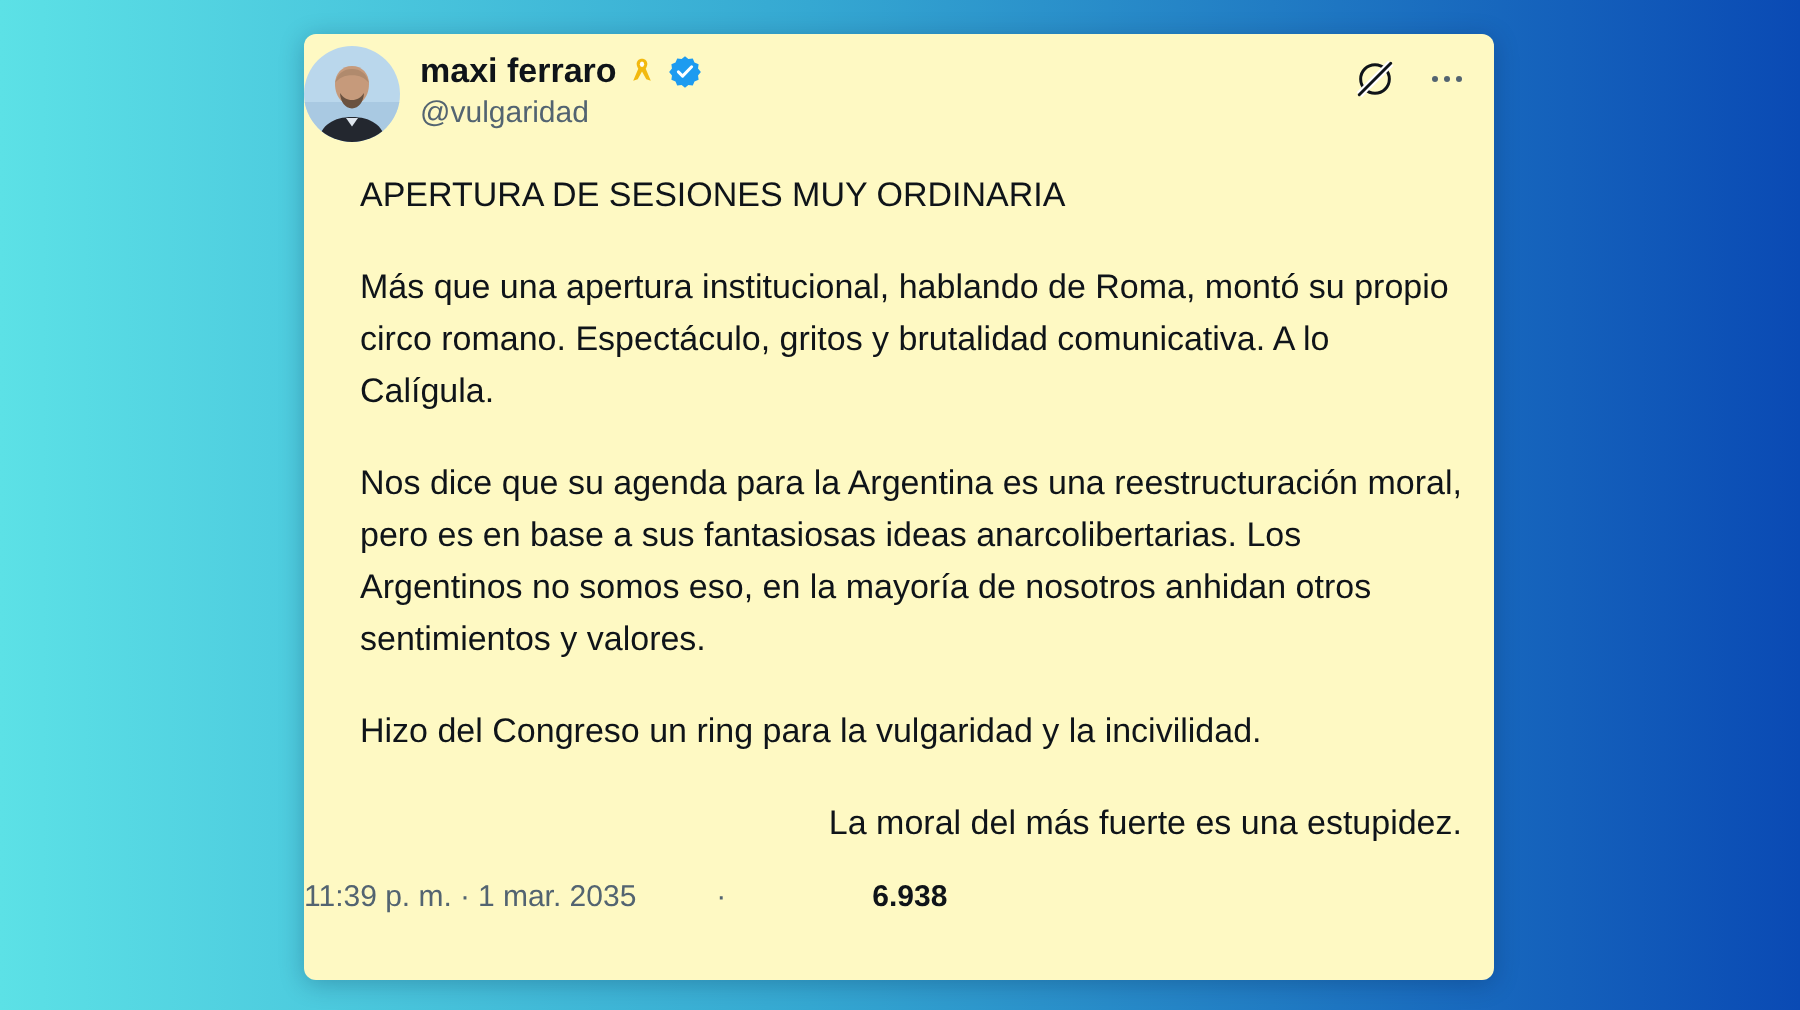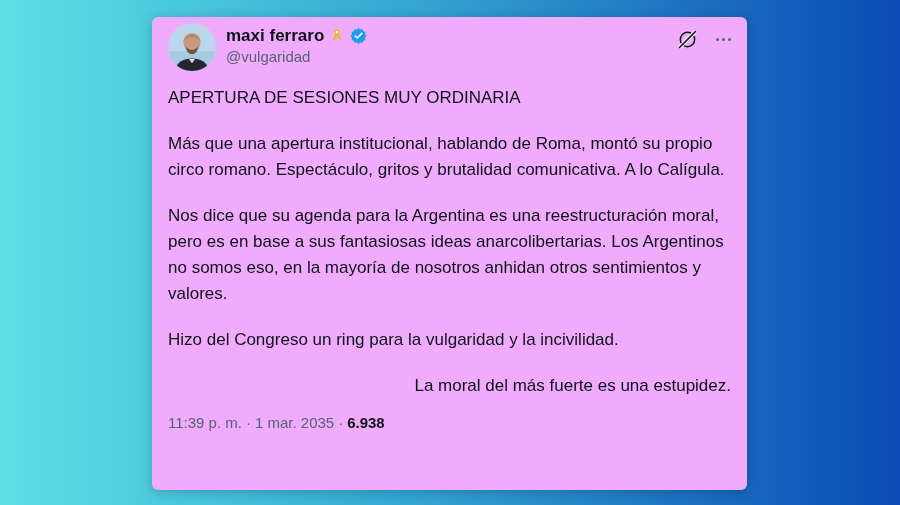--- a/index.html
+++ b/index.html
@@ -7,24 +7,24 @@
     width: 900px; height: 505px;
     font-family: "Liberation Sans", sans-serif;
     background: linear-gradient(90deg, #5ce1e6 0%, #35a8d2 45%, #0a4ab4 100%);
     overflow: hidden;
     position: relative;
   }
   .tweet-card {
     position: absolute;
     left: 152px; top: 17px;
     width: 595px; height: 473px;
-    background: #f0abfc;
+    background: #fef9c3;
     border-radius: 6px;
     box-shadow: 0 2px 12px rgba(0,20,60,0.25);
-    padding: 6px 16px 0 16px;
+    padding: 6px 16px 0 0;
     box-sizing: border-box;
   }
   .tweet-header {
     display: flex;
     align-items: flex-start;
   }
   .avatar-wrap {
     width: 48px; height: 48px;
     border-radius: 50%;
     overflow: hidden;
@@ -69,43 +69,45 @@
     cursor: pointer;
     display: flex; align-items: center;
   }
   .more-dots { display: flex; gap: 2.5px; align-items: center; }
   .more-dots i {
     width: 3.5px; height: 3.5px;
     border-radius: 50%;
     background: #536471;
     display: block;
   }
-  .tweet-body { margin-top: 14px; }
+  .tweet-body { margin-top: 14px; margin-left: 28px; }
   .tweet-body p {
     margin: 0 0 20px 0;
     font-size: 17px;
     line-height: 26px;
     color: #0f1419;
     letter-spacing: 0;
   }
   .tweet-body p:last-child { margin-bottom: 0; text-align: right; }
   .tweet-footer {
     margin-top: 14px;
     font-size: 15px;
     line-height: 20px;
     color: #536471;
     display: flex;
     align-items: baseline;
     white-space: pre;
+    gap: 36px;
   }
   .tweet-footer .sep { margin: 0 4px; }
   .tweet-footer .views-count {
     font-weight: bold;
     color: #0f1419;
     margin-right: 4px;
+    margin-left: 33px;
   }
   .footer-link { cursor: pointer; display: inline-flex; align-items: baseline; }
 </style>
 </head>
 <body>
 
 <article class="tweet-card">
 
   <header class="tweet-header">
     <div class="avatar-wrap">

